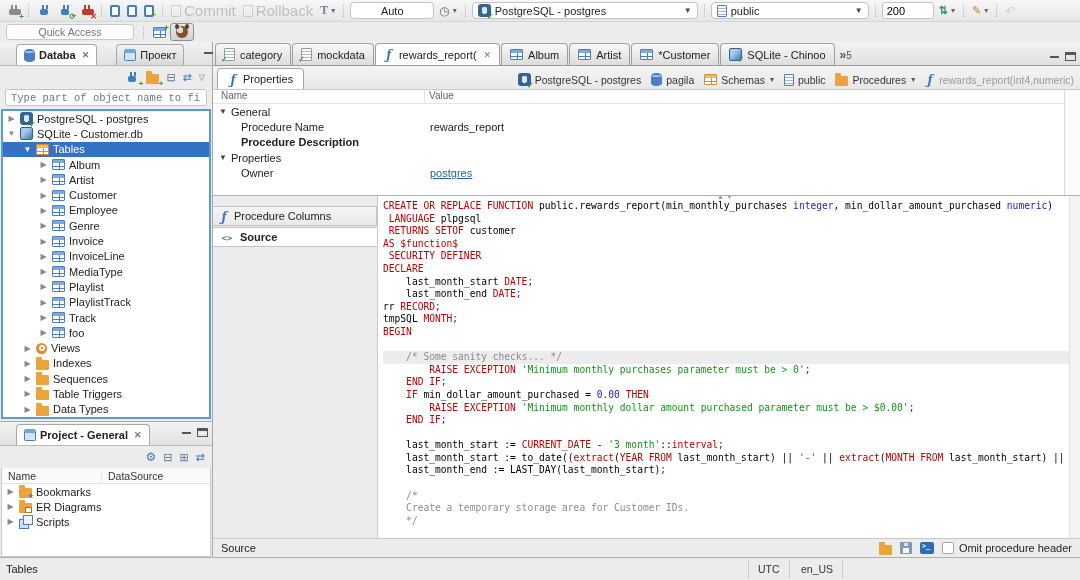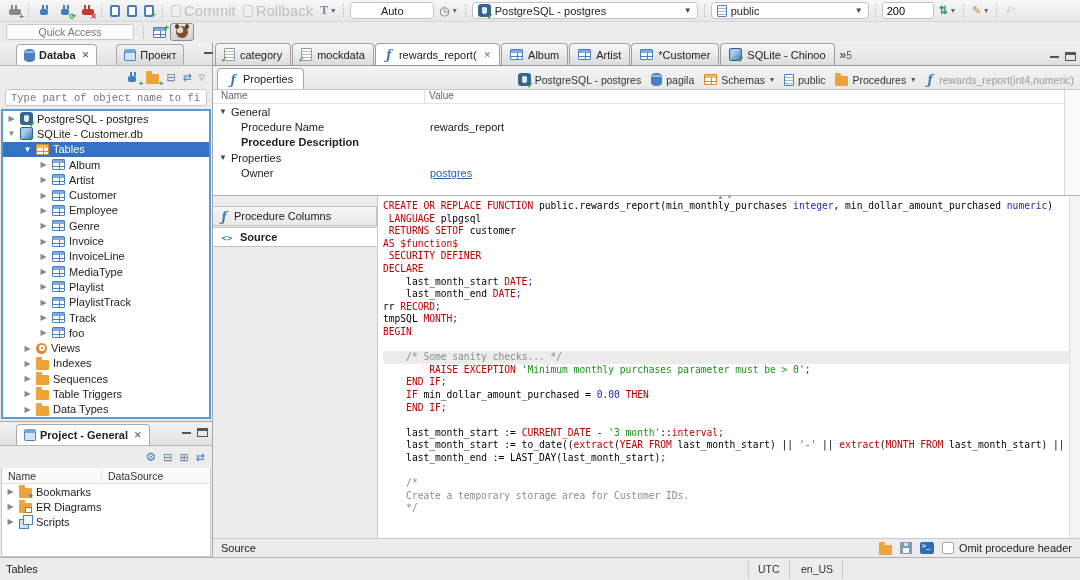--- a/index.html
+++ b/index.html
@@ -594,20 +594,21 @@
               <div class="cl"><span class="p">    last_month_start </span><span class="k">DATE</span><span class="n">;</span></div>
               <div class="cl"><span class="p">    last_month_end </span><span class="k">DATE</span><span class="n">;</span></div>
               <div class="cl"><span class="p">rr </span><span class="k">RECORD</span><span class="n">;</span></div>
               <div class="cl"><span class="p">tmpSQL </span><span class="k">MONTH</span><span class="n">;</span></div>
               <div class="cl"><span class="k">BEGIN</span></div>
               <div class="cl"> </div>
               <div class="cl hl"><span class="p">    </span><span class="c">/* Some sanity checks... */</span></div>
               <div class="cl"><span class="p">        </span><span class="k">RAISE EXCEPTION</span><span class="p"> </span><span class="s">'Minimum monthly purchases parameter must be &gt; 0'</span><span class="n">;</span></div>
               <div class="cl"><span class="p">    </span><span class="k">END IF</span><span class="n">;</span></div>
               <div class="cl"><span class="p">    </span><span class="k">IF</span><span class="p"> min_dollar_amount_purchased = </span><span class="n">0.00</span><span class="p"> </span><span class="k">THEN</span></div>
+              <div class="cl"><span class="p">        </span><span class="k">RAISE EXCEPTION</span><span class="p"> </span><span class="s">'Minimum monthly dollar amount purchased parameter must be &gt; $0.00'</span><span class="n">;</span></div>
               <div class="cl"><span class="p">    </span><span class="k">END IF</span><span class="n">;</span></div>
               <div class="cl"> </div>
               <div class="cl"><span class="p">    last_month_start := </span><span class="k">CURRENT_DATE</span><span class="p"> - </span><span class="s">'3 month'</span><span class="p">::</span><span class="k">interval</span><span class="n">;</span></div>
               <div class="cl"><span class="p">    last_month_start := to_date((</span><span class="k">extract</span><span class="p">(</span><span class="k">YEAR FROM</span><span class="p"> last_month_start) || </span><span class="s">'-'</span><span class="p"> || </span><span class="k">extract</span><span class="p">(</span><span class="k">MONTH FROM</span><span class="p"> last_month_start) || </span><span class="s">'-0</span></div>
               <div class="cl"><span class="p">    last_month_end := LAST_DAY(last_month_start)</span><span class="n">;</span></div>
               <div class="cl"> </div>
               <div class="cl"><span class="c">    /*</span></div>
               <div class="cl"><span class="c">    Create a temporary storage area for Customer IDs.</span></div>
               <div class="cl"><span class="c">    */</span></div>
             </div>

